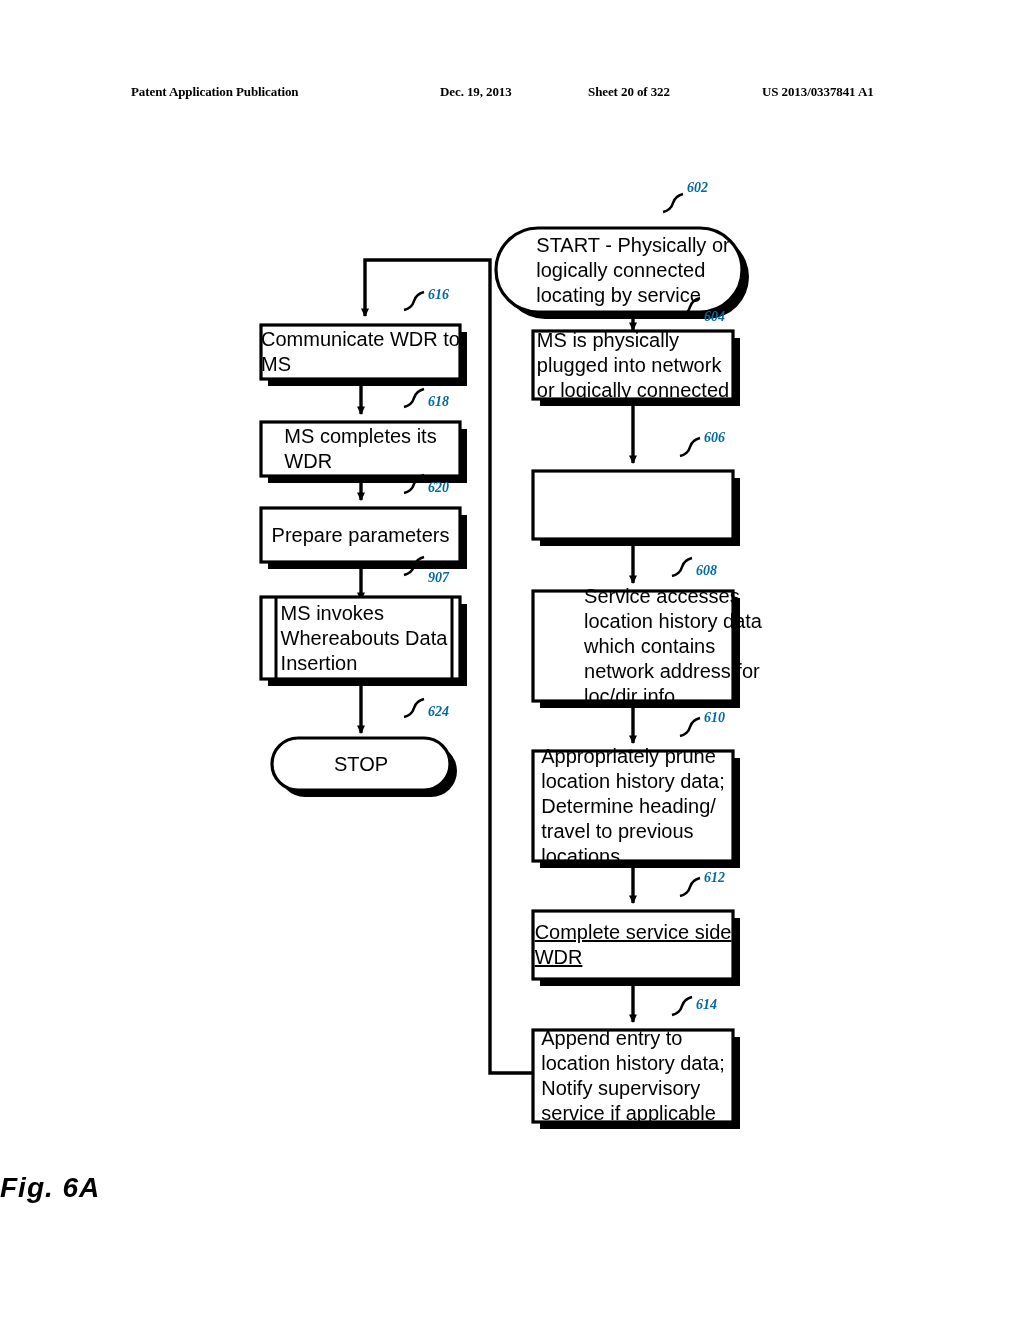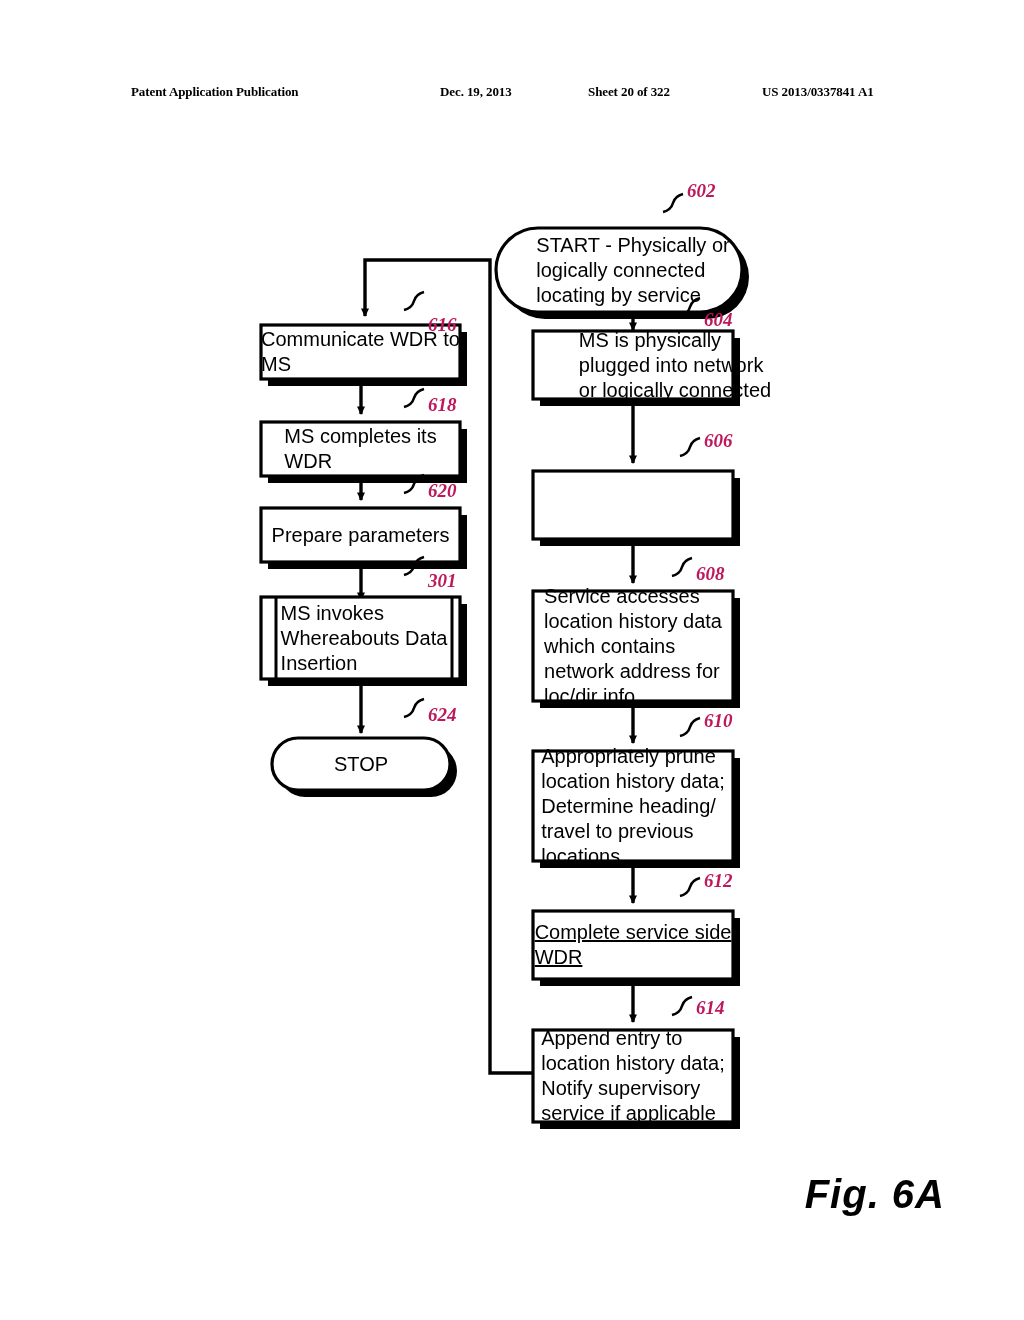--- a/index.html
+++ b/index.html
@@ -68,36 +68,36 @@
     white-space: pre-line;
     pointer-events: none;
   }
 
   
   .ref-num {
     position: absolute;
     font-family: "Liberation Serif", serif;
     font-style: italic;
     font-weight: bold;
-    font-size: 19px;
-    color: #be185d;
+    font-size: 14px;
+    color: #0369a1;
     white-space: nowrap;
   }
 
   
   #fig-caption {
     position: absolute;
     left: 0;
     top: 1172px;
     width: 945px;
-    text-align: right;
+    text-align: left;
     font-family: "Liberation Sans", sans-serif;
     font-style: italic;
     font-weight: bold;
-    font-size: 40px;
+    font-size: 28px;
     letter-spacing: 1px;
   }
 </style>
 </head>
 <body>
 
 <div id="patent-header">
   <span class="hdr-cell" id="hdr-pub">Patent Application Publication</span>
   <span class="hdr-cell" id="hdr-date">Dec. 19, 2013</span>
   <span class="hdr-cell" id="hdr-sheet">Sheet 20 of 322</span>
@@ -207,24 +207,24 @@
     <g>
       <path d="M305,745 h126 a26,26 0 0 1 0,52 h-126 a26,26 0 0 1 0,-52 z" fill="#000"></path>
       <path d="M298,738 h126 a26,26 0 0 1 0,52 h-126 a26,26 0 0 1 0,-52 z" fill="#fff" stroke="#000" stroke-width="3.2"></path>
     </g>
     <path d="M404,717 q8,-2 10,-9 q2,-7 10,-9" fill="none" stroke="#000" stroke-width="2.6"></path>
   </svg>
 
   <div class="node-text" style="left:523px; top:228px; width:220px; height:84px;">START - Physically or
 logically connected
 locating by service</div>
-  <div class="node-text" style="left:533px; top:331px; width:200px; height:68px;padding-left:42px;">MS is physically
+  <div class="node-text" style="left:533px; top:331px; width:200px; height:68px;">MS is physically
 plugged into network
 or logically connected</div>
-  <div class="node-text" style="left:533px; top:591px; width:200px; height:110px;">Service accesses
+  <div class="node-text" style="left:533px; top:591px; width:200px; height:110px;padding-left:40px;">Service accesses
 location history data
 which contains
 network address for
 loc/dir info</div>
   <div class="node-text" style="left:533px; top:751px; width:200px; height:110px;">Appropriately prune
 location history data;
 Determine heading/
 travel to previous
 locations</div>
   <div class="node-text" style="left:533px; top:911px; width:200px; height:68px;text-decoration:underline;">Complete service side
@@ -245,20 +245,20 @@
   <div class="node-text" style="left:298px; top:738px; width:126px; height:52px;">STOP</div>
 
   <div class="ref-num" style="left:687px; top:180px;">602</div>
   <div class="ref-num" style="left:704px; top:309px;">604</div>
   <div class="ref-num" style="left:704px; top:430px;">606</div>
   <div class="ref-num" style="left:696px; top:563px;">608</div>
   <div class="ref-num" style="left:704px; top:710px;">610</div>
   <div class="ref-num" style="left:704px; top:870px;">612</div>
   <div class="ref-num" style="left:696px; top:997px;">614</div>
 
-  <div class="ref-num" style="left:428px; top:314px;">616</div>
+  <div class="ref-num" style="left:428px; top:287px;">616</div>
   <div class="ref-num" style="left:428px; top:394px;">618</div>
   <div class="ref-num" style="left:428px; top:480px;">620</div>
-  <div class="ref-num" style="left:428px; top:570px;">301</div>
+  <div class="ref-num" style="left:428px; top:570px;">907</div>
   <div class="ref-num" style="left:428px; top:704px;">624</div>
 </div>
 
 <div id="fig-caption">Fig. 6A</div>
 
 </body></html>

